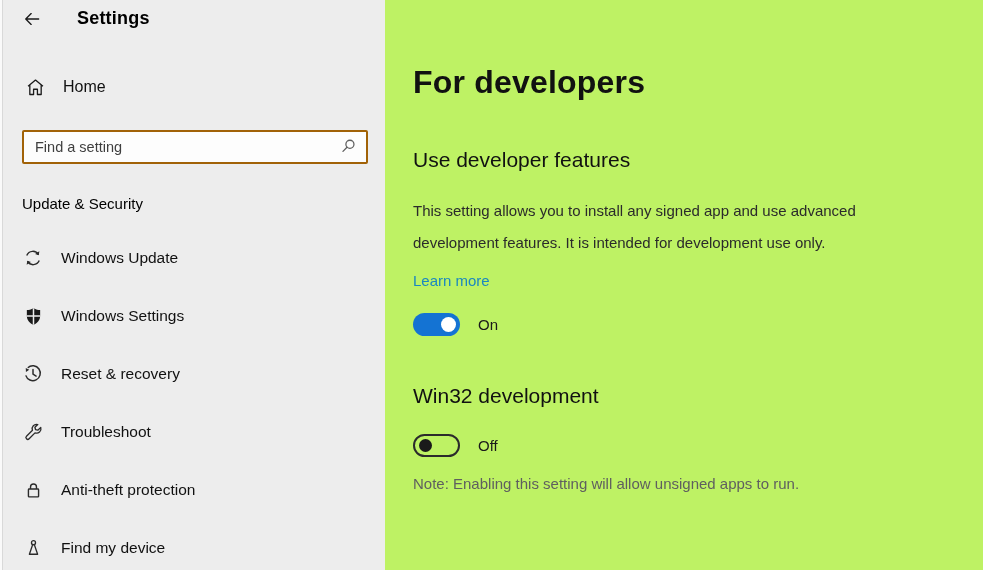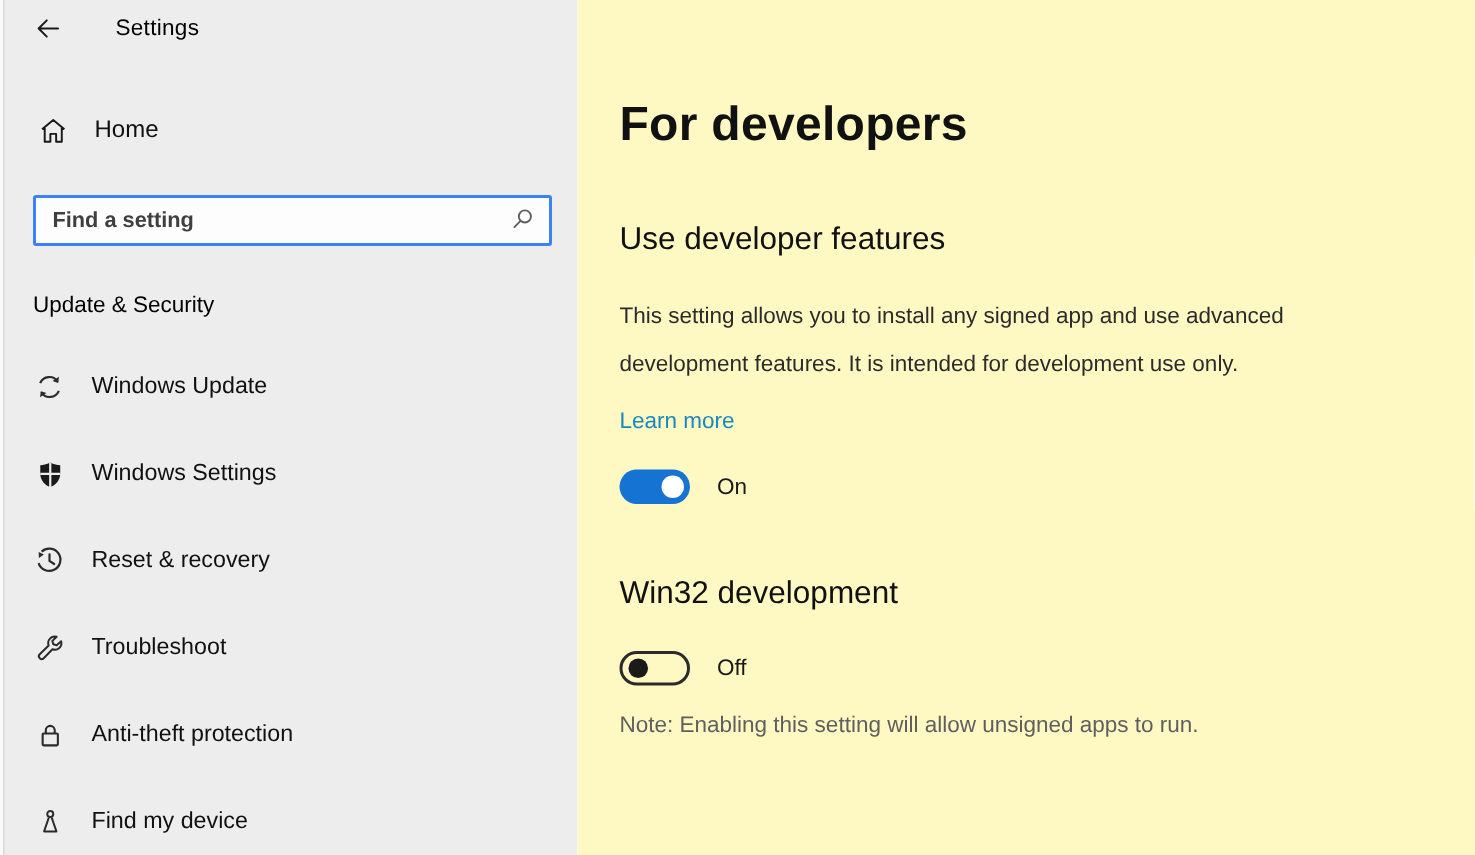--- a/index.html
+++ b/index.html
@@ -40,22 +40,22 @@
     height: 20px;
     background: none;
     border: none;
     cursor: pointer;
     display: flex;
     align-items: center;
     justify-content: flex-start;
     padding: 0;
   }
   .app-title {
-    font-size: 15px;
-    font-weight: 400;
+    font-size: 18px;
+    font-weight: 700;
     color: #000;
     margin-left: 27px;
     letter-spacing: 0.2px;
   }
   .home-row {
     display: flex;
     align-items: center;
     margin-top: 44px;
     height: 30px;
     cursor: pointer;
@@ -68,29 +68,28 @@
   }
   .searchbox {
     position: relative;
     margin-top: 28px;
     width: 346px;
     height: 34px;
   }
   .searchbox input {
     width: 100%;
     height: 100%;
-    border: 2px solid #3b82f6;
+    border: 2px solid #a16207;
     border-radius: 2px;
     background: #fdfdfd;
     font-family: "Liberation Sans", sans-serif;
     font-size: 14.5px;
     color: #333;
     padding: 0 36px 0 11px;
     outline: none;
-    font-weight: bold;
   }
   .searchbox input::placeholder { color: #3f3f3f; opacity: 1; }
   .searchbox .search-glyph {
     position: absolute;
     right: 10px;
     top: 7px;
     pointer-events: none;
   }
   .group-label {
     margin-top: 31px;
@@ -118,21 +117,21 @@
   }
   .nav-label {
     margin-left: 17px;
     font-size: 15.5px;
     color: #111;
   }
 
   
   .main {
     flex: 1;
-    background: #fef9c3;
+    background: #bef264;
     padding: 64px 40px 0 28px;
     overflow: hidden;
   }
   .page-title {
     font-size: 32px;
     font-weight: 600;
     color: #111;
     letter-spacing: 0.2px;
   }
   .section-heading {

